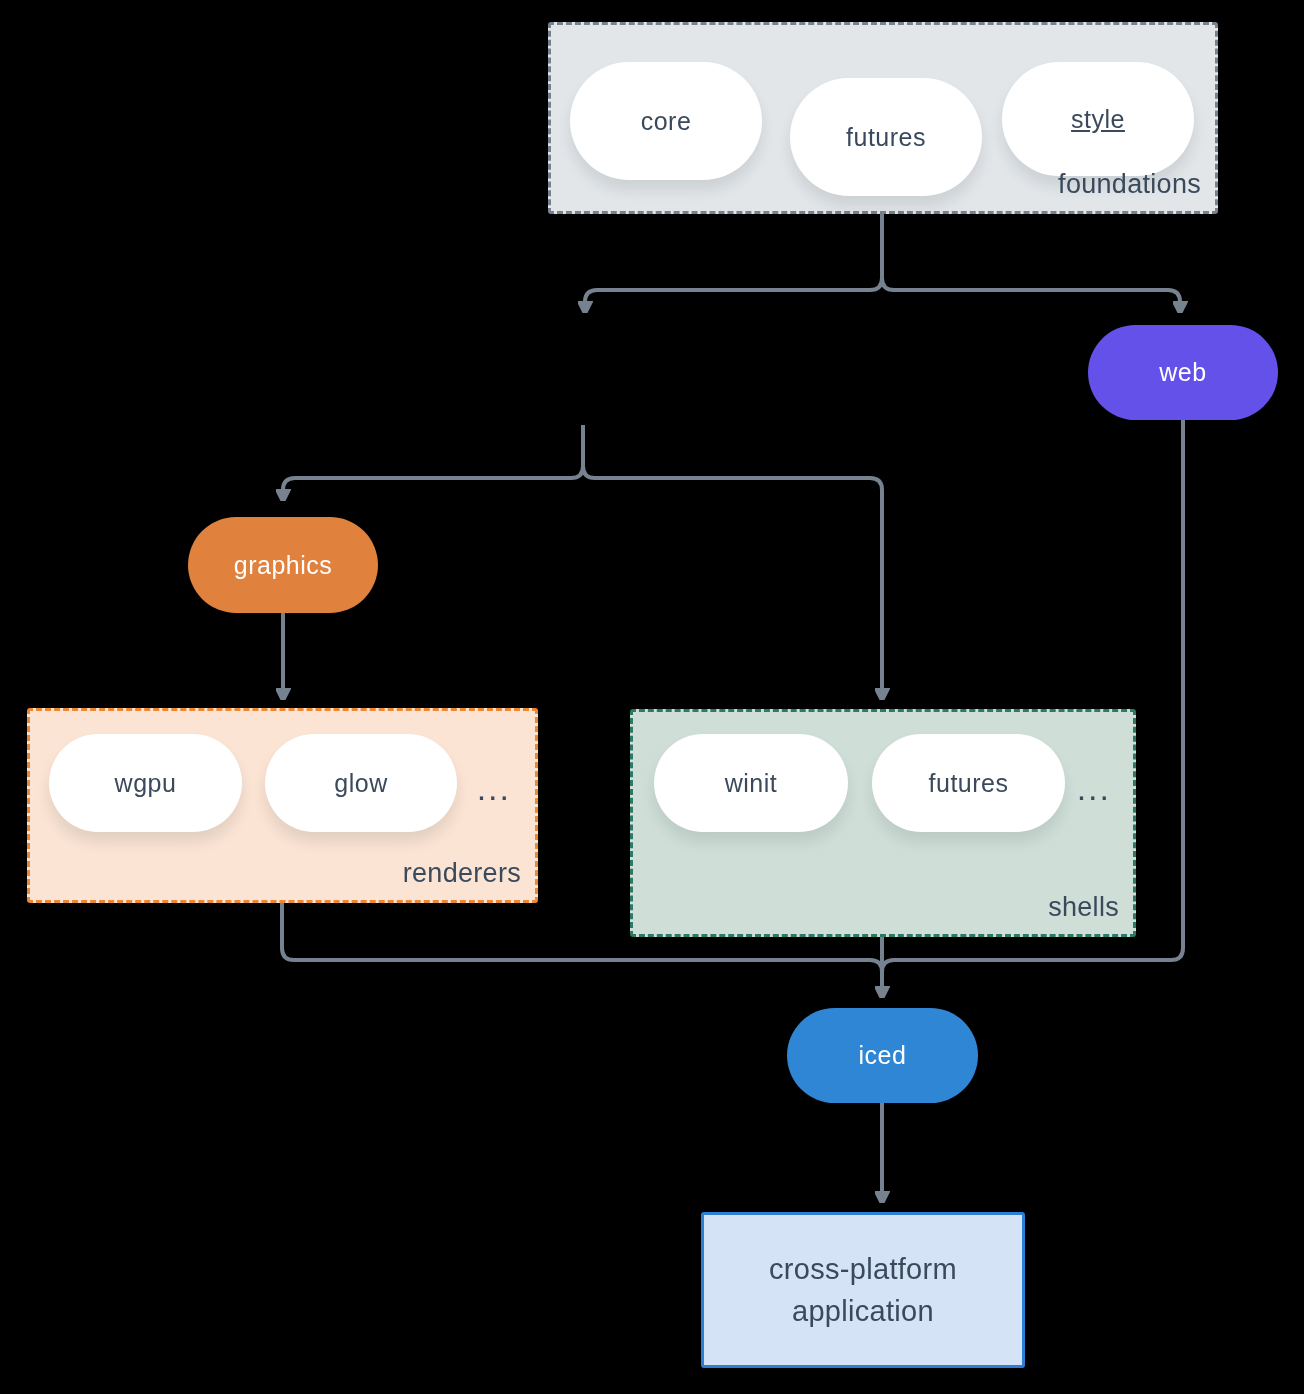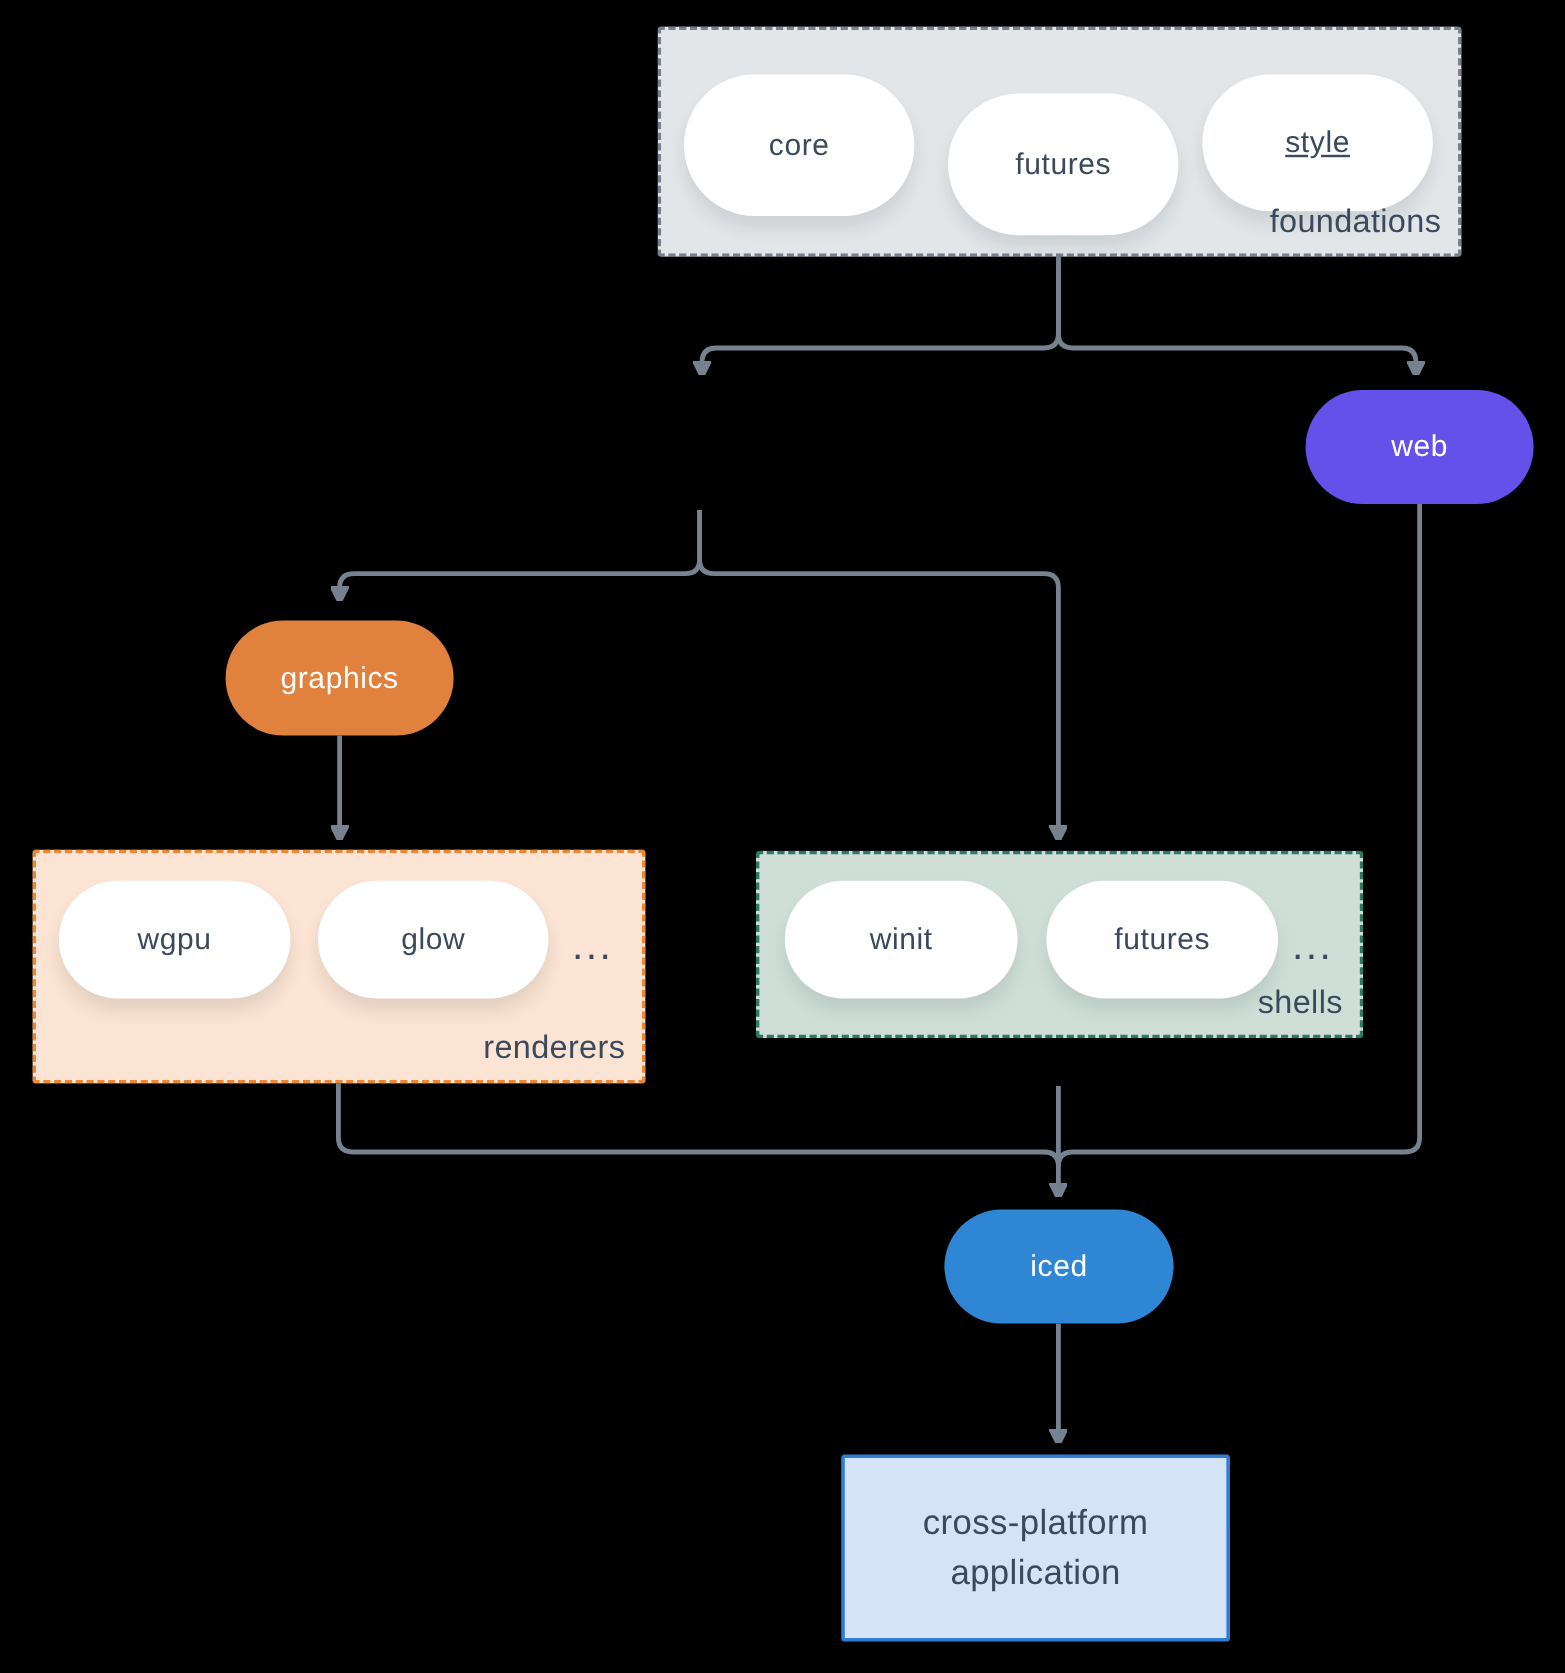--- a/index.html
+++ b/index.html
@@ -24,21 +24,21 @@
     position:relative;width:1304px;height:1394px;background:var(--background);
     font-family:"Liberation Sans", sans-serif;overflow:hidden;
   }
   .wires{position:absolute;left:0;top:0;z-index:1;}
   .wires path{stroke:var(--arrow);stroke-width:4;fill:none;}
   .gbox{position:absolute;z-index:2;border-radius:3px;box-sizing:border-box;}
   .gbox.foundations{left:548px;top:22px;width:670px;height:192px;
     background:var(--foundations-fill);border:3px dashed var(--foundations-border);}
   .gbox.renderers{left:27px;top:708px;width:511px;height:195px;
     background:var(--renderers-fill);border:3px dashed var(--renderers-border);padding-left:39px;}
-  .gbox.shells{left:630px;top:709px;width:506px;height:156px;
+  .gbox.shells{left:630px;top:709px;width:506px;height:228px;
     background:var(--shells-fill);border:3px dashed var(--shells-border);}
   .pill{
     position:absolute;z-index:3;display:flex;align-items:center;justify-content:center;
     border-radius:999px;font-size:25px;letter-spacing:.5px;color:var(--text-dark);
     white-space:nowrap;
   }
   .pill.white{background:#fff;box-shadow:0 10px 14px rgba(15,25,35,.10);}
   .pill.purple{background:var(--node-purple);color:var(--text-light);}
   .pill.orange{background:var(--node-orange);color:var(--text-light);}
   .pill.blue{background:var(--node-blue);color:var(--text-light);}

